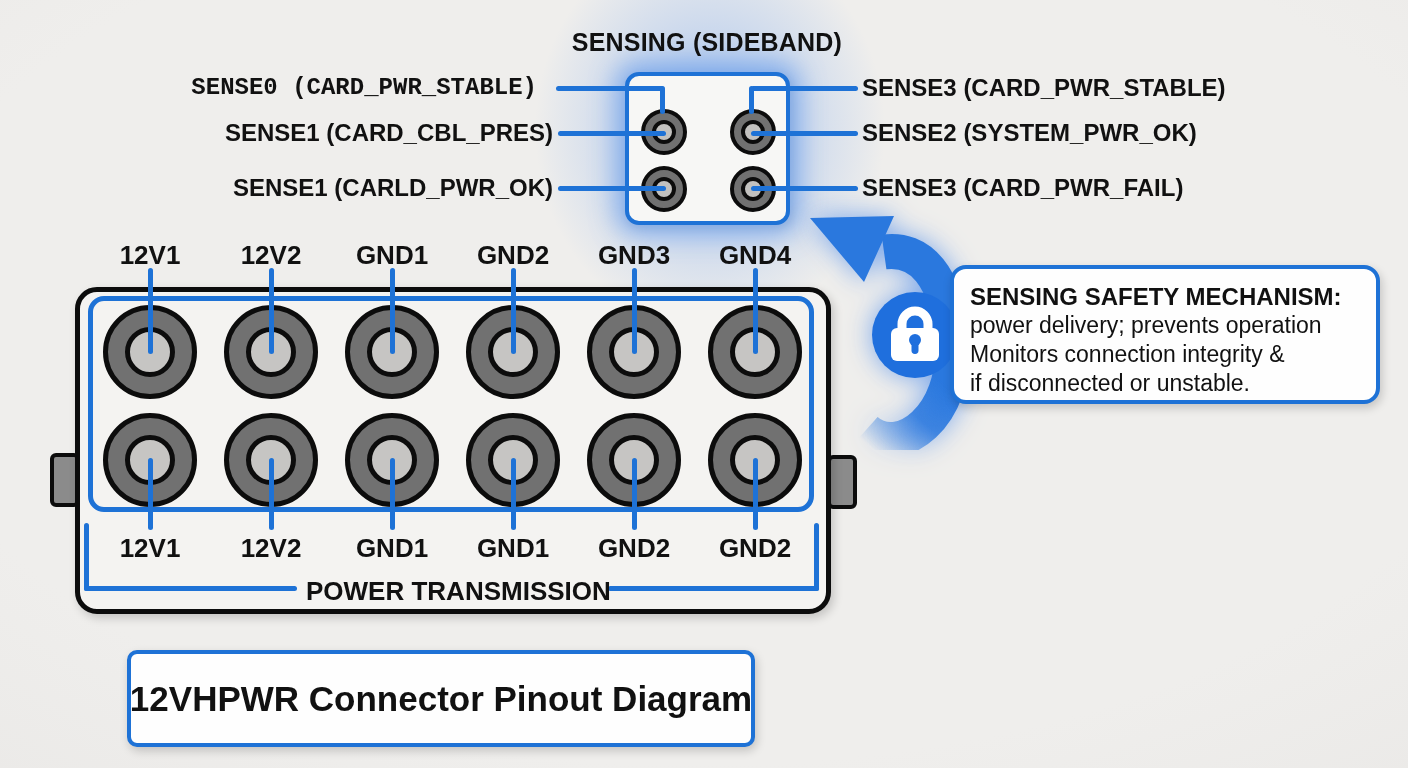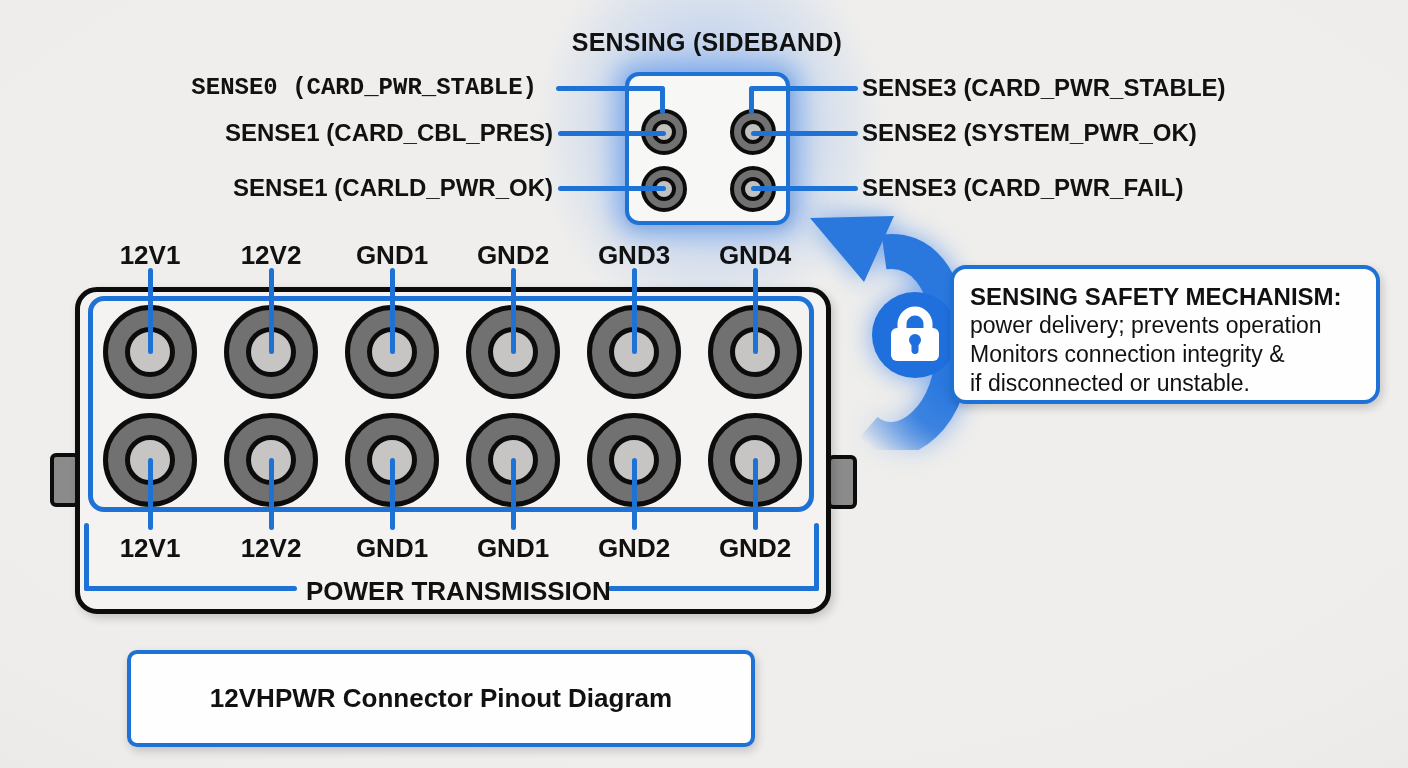--- a/index.html
+++ b/index.html
@@ -86,21 +86,21 @@
   }
   .callout .c-title { font-size: 24px; font-weight: bold; line-height: 29px; white-space: nowrap; }
   .callout .c-line  { font-size: 23px; line-height: 29px; white-space: nowrap; }
   .caption-box {
     background: #fefefe;
     border: 4px solid #1e72d6;
     border-radius: 10px;
     display: flex; flex-direction: column; align-items: center; justify-content: center;
     box-shadow: 2px 4px 10px rgba(0,0,0,0.18);
   }
-  .caption-box .cap { font-size: 26px; font-weight: bold; line-height: 39px; text-align: right; white-space: nowrap; }
+  .caption-box .cap { font-size: 35px; font-weight: bold; line-height: 39px; text-align: right; white-space: nowrap; }
 
   .arrow-svg { filter: drop-shadow(0 0 13px rgba(110,160,235,0.9)); }
 </style>
 </head>
 <body>
 
 <div class="abs halo" style="left:535px; top:-70px; width:350px; height:400px; z-index:0;"></div>
 
 <div class="abs title-top" style="left:507px; top:28px; width:400px; z-index:6;">SENSING (SIDEBAND)</div>
 

